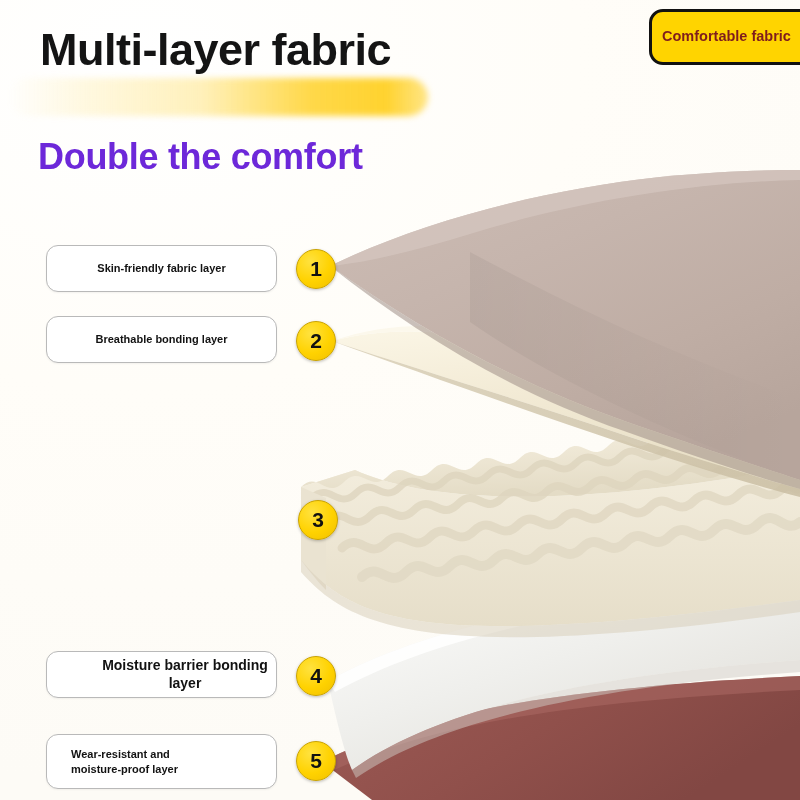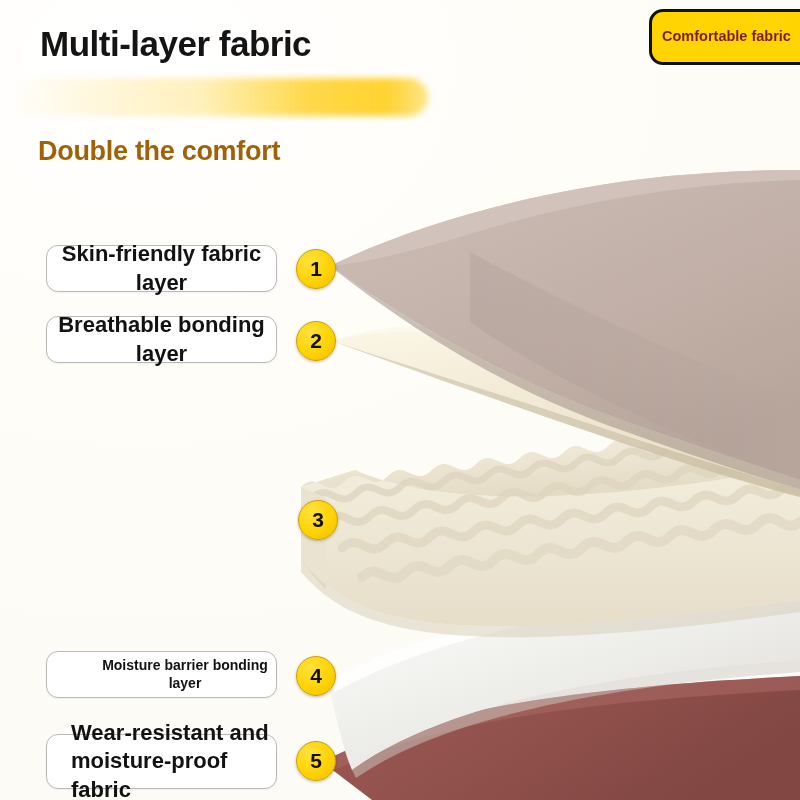--- a/index.html
+++ b/index.html
@@ -29,26 +29,26 @@
        rgba(255,226,120,0.22) 18%,
        rgba(255,221,95,0.42) 46%,
        rgba(255,213,58,0.92) 72%,
        rgba(255,209,40,0.97) 90%,
        rgba(255,209,40,0.55) 100%);
     border-radius:20px/19px;
     filter:blur(3px);
   }
   .page-title{
     position:absolute;left:40px;top:24px;
-    font-size:35px;font-weight:700;color:#141414;letter-spacing:-0.5px;
+    font-size:45px;font-weight:700;color:#141414;letter-spacing:-0.5px;
     white-space:nowrap;
   }
   .page-subtitle{
     position:absolute;left:38px;top:136px;
-    font-size:27px;font-weight:700;color:#a16207;letter-spacing:-0.3px;
+    font-size:36px;font-weight:700;color:#6d28d9;letter-spacing:-0.3px;
     white-space:nowrap;
   }
   .badge{
     position:absolute;left:649px;top:9px;width:168px;height:56px;
     background:#ffd400;border:3px solid #111;
     border-radius:14px 0 0 14px;
     box-sizing:border-box;
   }
   .badge-label{
     position:absolute;left:662px;top:28px;
@@ -56,21 +56,21 @@
   }
 
   
   .pill{
     position:absolute;box-sizing:border-box;
     background:#ffffff;border:1.4px solid #b9b9b9;border-radius:12px;
     box-shadow:0 1px 2px rgba(0,0,0,0.05);
     display:flex;align-items:center;justify-content:center;
   }
   .pill-text{
-    font-size:22px;font-weight:700;color:#121212;
+    font-size:11px;font-weight:700;color:#121212;
     text-align:center;line-height:1.28;white-space:pre-line;
   }
   .pill-sm .pill-text{font-size:14px;}
   .pill-two .pill-text{text-align:left;width:100%;padding-left:24px;box-sizing:border-box;}
 
   
   .num{
     position:absolute;width:38px;height:38px;border-radius:50%;
     background:radial-gradient(circle at 35% 30%, #ffe23f 0%, #ffd200 55%, #f0bf00 100%);
     border:1.5px solid #c9a200;
@@ -228,21 +228,21 @@
     <span class="pill-text">Breathable bonding layer</span>
   </div>
 
 
   <div class="pill pill-sm" style="left:46px;top:651px;width:231px;height:47px;padding-left:47px;">
     <span class="pill-text">Moisture barrier bonding layer</span>
   </div>
 
   <div class="pill pill-two" style="left:46px;top:734px;width:231px;height:55px;">
     <span class="pill-text">Wear-resistant and
-moisture-proof fabric</span>
+moisture-proof layer</span>
   </div>
 
   <div class="num" style="left:296px;top:249px;">1</div>
   <div class="num" style="left:296px;top:321px;">2</div>
   <div class="num" style="left:298px;top:500px;">3</div>
   <div class="num" style="left:296px;top:656px;">4</div>
   <div class="num" style="left:296px;top:741px;">5</div>
 
 </div>
 

